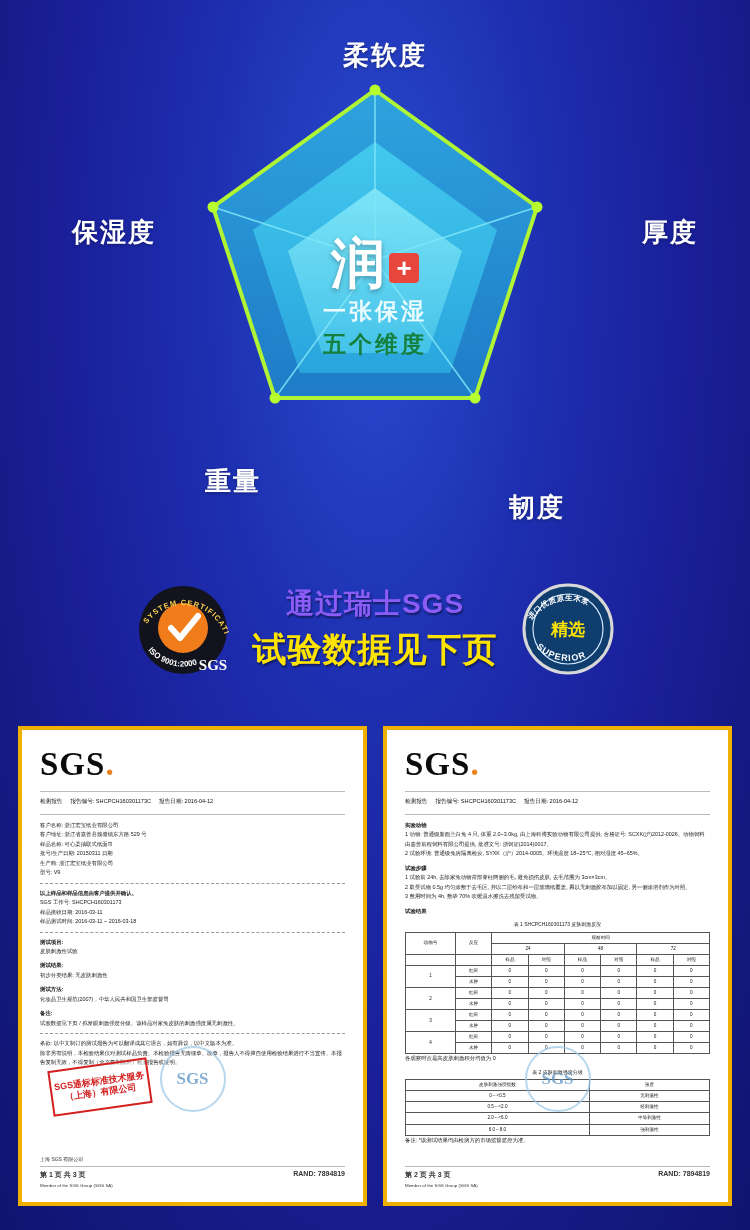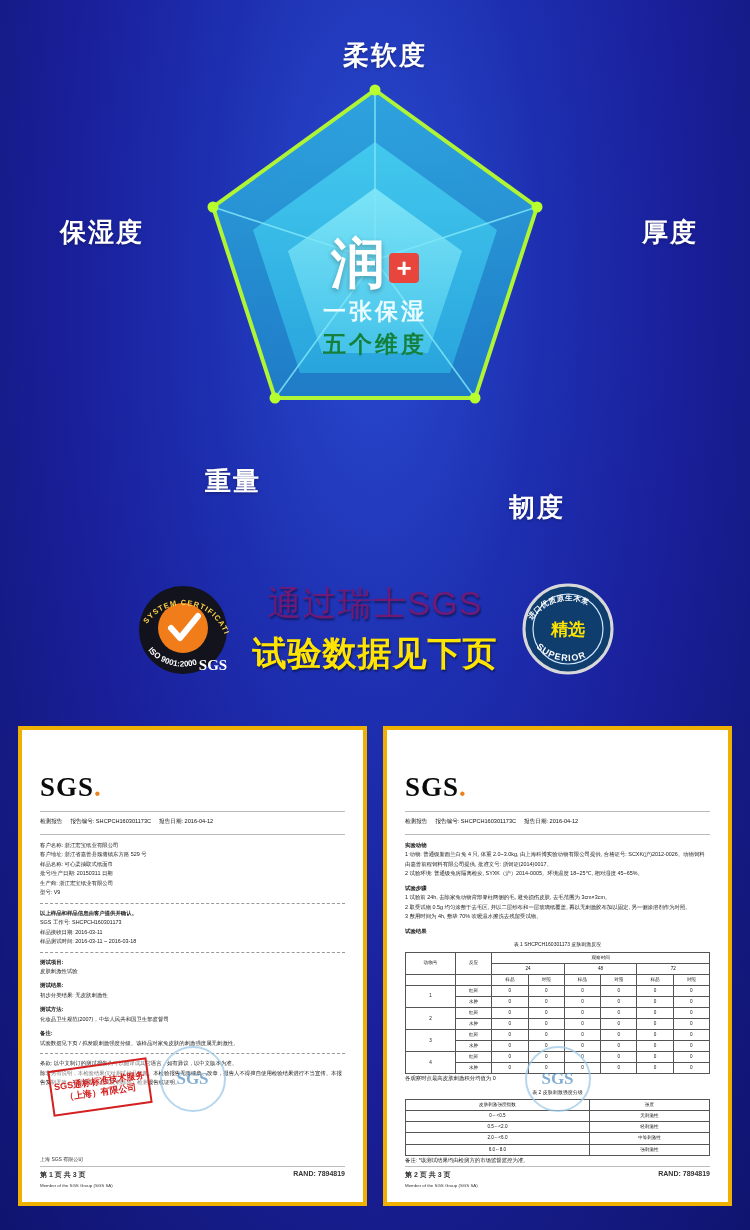--- a/index.html
+++ b/index.html
@@ -16,21 +16,21 @@
   .radar-wrap{position:absolute;left:0;top:0;width:750px;height:560px;}
   .radar-svg{position:absolute;left:125px;top:70px;}
 
   .axis-label{
     position:absolute;font-size:26px;font-weight:bold;color:#ffffff;
     letter-spacing:2px;text-shadow:0 1px 3px rgba(0,0,0,.35);
     white-space:nowrap;
     padding-left:20px;
   }
   .lbl-soft{left:0;right:0;top:38px;text-align:center;}
-  .lbl-moist{left:40px;top:215px;text-align:right;}
+  .lbl-moist{left:52px;top:215px;text-align:right;}
   .lbl-thick{right:52px;top:215px;}
   .lbl-weight{left:185px;top:464px;}
   .lbl-tough{right:185px;top:490px;}
 
   .center-text{
     position:absolute;left:0;right:0;top:236px;text-align:center;pointer-events:none;
   }
   .run-row{display:inline-flex;align-items:center;justify-content:center;gap:4px;}
   .run-char{font-size:54px;font-weight:bold;color:#fff;line-height:1;text-shadow:0 2px 5px rgba(0,0,0,.3);}
   .plus-box{
@@ -42,31 +42,31 @@
   .center-sub2{font-size:23px;color:#15803d;margin-top:2px;letter-spacing:3px;font-weight:bold;}
 
   
   .cert-band{position:relative;height:145px;}
   .cert-inner{
     position:absolute;left:0;right:0;top:18px;
     display:flex;align-items:center;justify-content:center;gap:14px;
   }
   .iso-badge{width:112px;height:102px;position:relative;flex:0 0 auto;}
   .cert-title{text-align:center;}
-  .cert-line1{font-size:34px;font-weight:normal;color:#701a75;letter-spacing:1px;text-shadow:1px 2px 2px rgba(0,0,0,.45);}
+  .cert-line1{font-size:28px;font-weight:bold;color:#8b5cf6;letter-spacing:1px;text-shadow:1px 2px 2px rgba(0,0,0,.45);}
   .cert-line2{font-size:34px;font-weight:bold;color:#ffe400;letter-spacing:1px;margin-top:4px;text-shadow:1px 2px 2px rgba(0,0,0,.45);}
   .sup-badge{width:112px;height:102px;flex:0 0 auto;position:relative;}
 
   
   .reports{position:absolute;left:18px;top:726px;width:714px;display:flex;gap:16px;}
   .report{
     width:349px;height:480px;background:#fff;border:4px solid #f0b000;
     box-sizing:border-box;padding:16px 18px;color:#111;position:relative;overflow:hidden;
   }
-  .rep-logo{font-family:"Liberation Serif","DejaVu Serif",serif;font-size:27px;font-weight:bold;letter-spacing:1px;color:#0b0b0b;margin-top:26px;}
+  .rep-logo{font-family:"Liberation Serif","DejaVu Serif",serif;font-size:33px;font-weight:bold;letter-spacing:1px;color:#0b0b0b;}
   .rep-logo .dot{color:#e9821e;}
   .rep-hr{border-top:1px solid #bbb;margin:8px 0 6px;}
   .rep-head{display:flex;font-size:5.6px;gap:8px;color:#111;}
   .rep-head .h-item{white-space:nowrap;}
   .rep-body{font-size:5.4px;line-height:1.75;color:#1a1a1a;}
   .rep-body .sec{font-weight:bold;margin-top:5px;}
   .rep-body p{margin:0;}
   .dashed{border-top:1px dashed #999;margin:5px 0;}
   .red-stamp{
     position:absolute;left:28px;bottom:92px;width:96px;height:42px;

